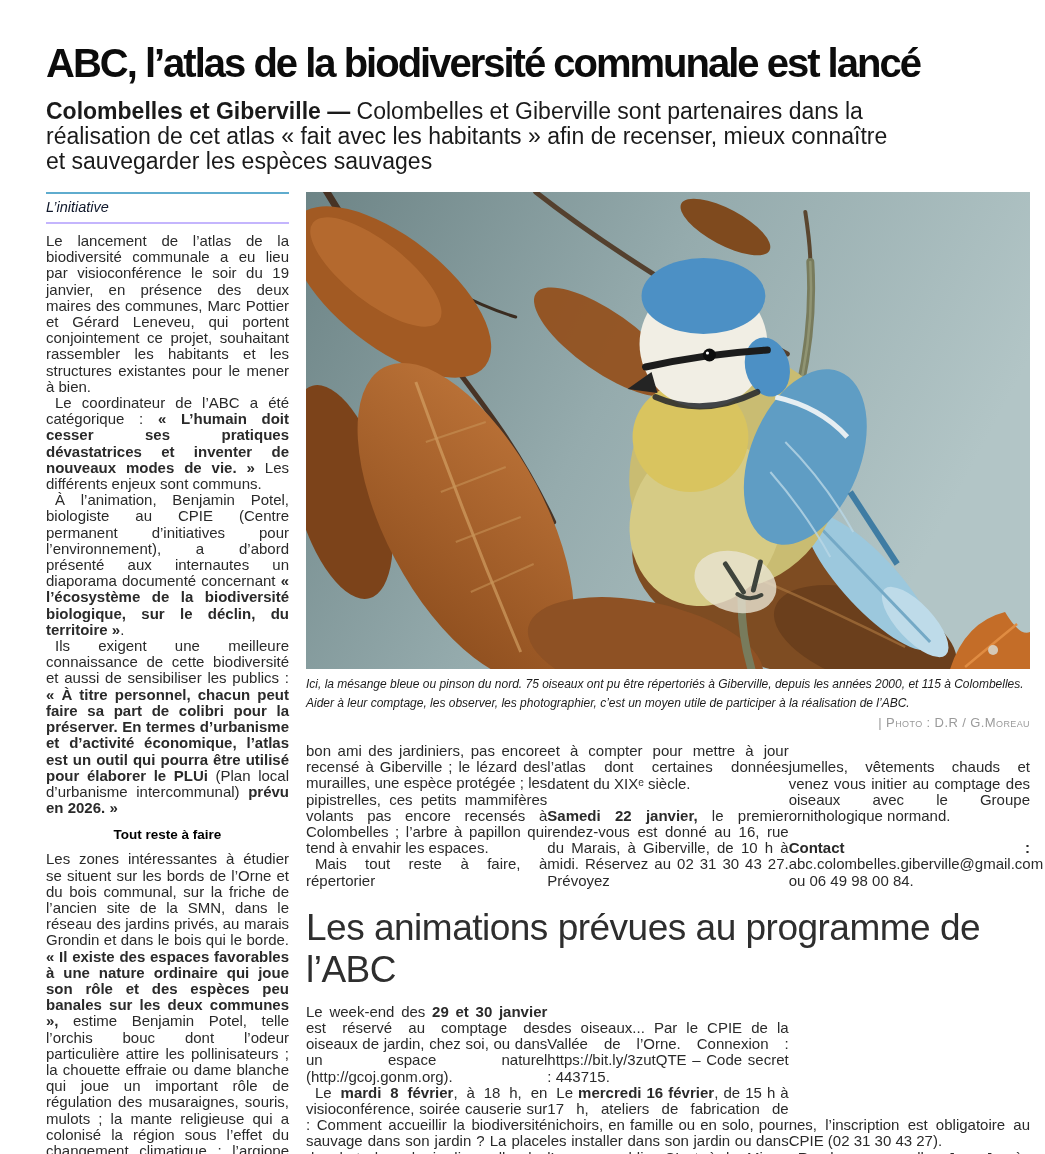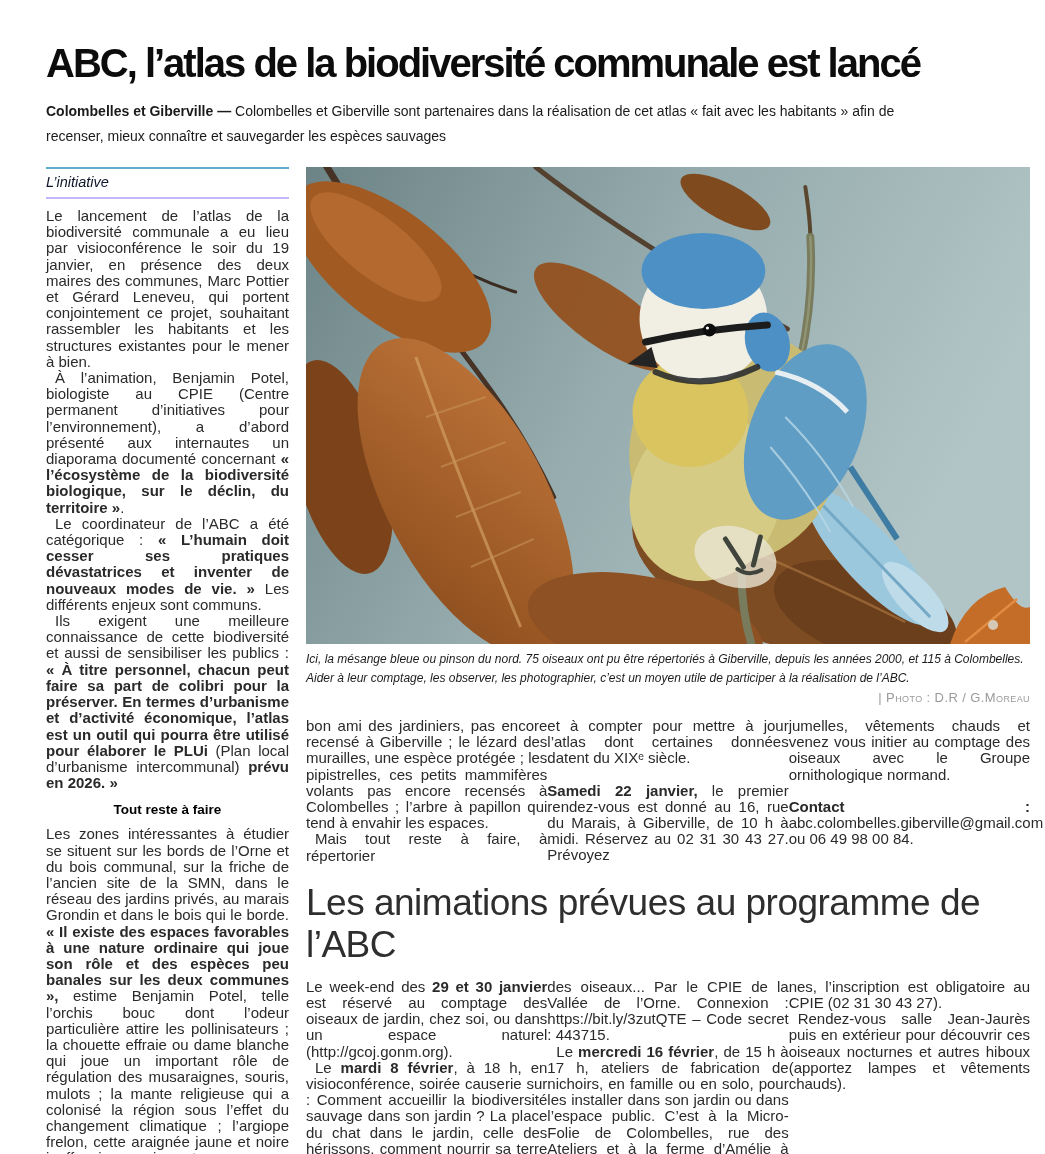--- a/index.html
+++ b/index.html
@@ -1,62 +1,62 @@
 <!DOCTYPE html>
 <html lang="fr"><head>
 <meta charset="utf-8">
 <style>
   html,body { margin:0; padding:0; background:#ffffff; }
   body { font-family:"Liberation Sans","DejaVu Sans",sans-serif; color:#222; }
   .page { width:1045px; height:1154px; box-sizing:border-box; padding:41px 15px 0 46px; overflow:hidden; background:#fff; }
 
   .headline { font-size:40px; font-weight:700; letter-spacing:-2px; margin:0 0 13px; color:#0c0c0c; white-space:nowrap; }
 
-  .lede { font-size:14px; line-height:25px; margin:0 0 18px; max-width:856px; color:#1a1a1a; font-weight:400; }
+  .lede { font-size:23px; line-height:25px; margin:0 0 18px; max-width:856px; color:#1a1a1a; font-weight:400; }
   .lede .lbl { font-weight:700; }
 
   .content { display:flex; gap:17px; align-items:flex-start; }
   .col-left { width:243px; flex:none; }
   .col-right { flex:1; min-width:0; }
 
   .kicker { border-top:2px solid #5facce; border-bottom:2px solid #c4b5fd; padding:5px 0 7px; font-size:14.5px; color:#0f172a; margin:0 0 9px;font-style:italic; }
 
   .bt p { margin:0; font-size:15px; line-height:16.2px; text-align:justify; color:#2a2a2a; }
   .bt p.ind { text-indent:9px; }
   .bt p.sp { margin-top:16px; }
   .b { font-weight:700; }
 
   .crosshead { text-align:center; font-size:13.5px; font-weight:700; margin:11px 0 9px; color:#000000; }
 
   .photo { display:block; width:100%; height:477px; }
 
   .caption { font-style:italic; font-size:12px; line-height:19px; margin:6px 0 0; color:#1c1c1c; }
   .credit { font-size:13px; color:#9a9a9a; text-align:right; font-variant:small-caps; letter-spacing:.4px; margin-top:2px; }
 
-  .row3 { display:flex; margin-top:13px; }
+  .row3 { display:flex; margin-top:13px;align-items:flex-end; }
   .row3 .c { flex:1; min-width:0; }
 
   .sec2 { font-size:37px; font-weight:400; letter-spacing:-0.5px; color:#2e2e2e; margin:18px 0 9px; }
 </style>
 </head>
 <body>
 
 <div class="page">
 
   <h1 class="headline">ABC, l’atlas de la biodiversité communale est lancé</h1>
 
   <p class="lede"><span class="lbl">Colombelles et Giberville —</span><span> Colombelles et Giberville sont partenaires dans la réalisation de cet atlas « fait avec les habitants » afin de recenser, mieux connaître et sauvegarder les espèces sauvages</span></p>
 
   <div class="content">
 
     <div class="col-left bt">
       <div class="kicker">L’initiative</div>
       <p><span>Le lancement de l’atlas de la biodiversité communale a eu lieu par visioconférence le soir du 19 janvier, en présence des deux maires des communes, Marc Pottier et Gérard Leneveu, qui portent conjointement ce projet, souhaitant rassembler les habitants et les structures existantes pour le mener à bien.</span></p>
+      <p class="ind"><span>Le coordinateur de l’ABC a été catégorique : </span><span class="b">« L’humain doit cesser ses pratiques dévastatrices et inventer de nouveaux modes de vie. »</span><span> Les différents enjeux sont communs.</span></p>
       <p class="ind"><span>À l’animation, Benjamin Potel, biologiste au CPIE (Centre permanent d’initiatives pour l’environnement), a d’abord présenté aux internautes un diaporama documenté concernant </span><span class="b">« l’écosystème de la biodiversité biologique, sur le déclin, du territoire »</span><span>.</span></p>
-      <p class="ind"><span>Le coordinateur de l’ABC a été catégorique : </span><span class="b">« L’humain doit cesser ses pratiques dévastatrices et inventer de nouveaux modes de vie. »</span><span> Les différents enjeux sont communs.</span></p>
       <p class="ind"><span>Ils exigent une meilleure connaissance de cette biodiversité et aussi de sensibiliser les publics : </span><span class="b">« À titre personnel, chacun peut faire sa part de colibri pour la préserver. En termes d’urbanisme et d’activité économique, l’atlas est un outil qui pourra être utilisé pour élaborer le PLUi </span><span>(Plan local d’urbanisme intercommunal) </span><span class="b">prévu en 2026. »</span></p>
       <h3 class="crosshead">Tout reste à faire</h3>
       <p><span>Les zones intéressantes à étudier se situent sur les bords de l’Orne et du bois communal, sur la friche de l’ancien site de la SMN, dans le réseau des jardins privés, au marais Grondin et dans le bois qui le borde. </span><span class="b">« Il existe des espaces favorables à une nature ordinaire qui joue son rôle et des espèces peu banales sur les deux communes »,</span><span> estime Benjamin Potel, telle l’orchis bouc dont l’odeur particulière attire les pollinisateurs ; la chouette effraie ou dame blanche qui joue un important rôle de régulation des musaraignes, souris, mulots ; la mante religieuse qui a colonisé la région sous l’effet du changement climatique ; l’argiope frelon, cette araignée jaune et noire inoffensive qui opte pour un mimétisme de défense ; le crapaud commun,</span></p>
     </div>
 
     <div class="col-right">
 
       <svg class="photo" viewBox="0 0 725 477" preserveAspectRatio="none" role="img" aria-label="Mésange bleue">
         <defs>
           <linearGradient id="bgG" x1="0" y1="0" x2="1" y2="0.35">

